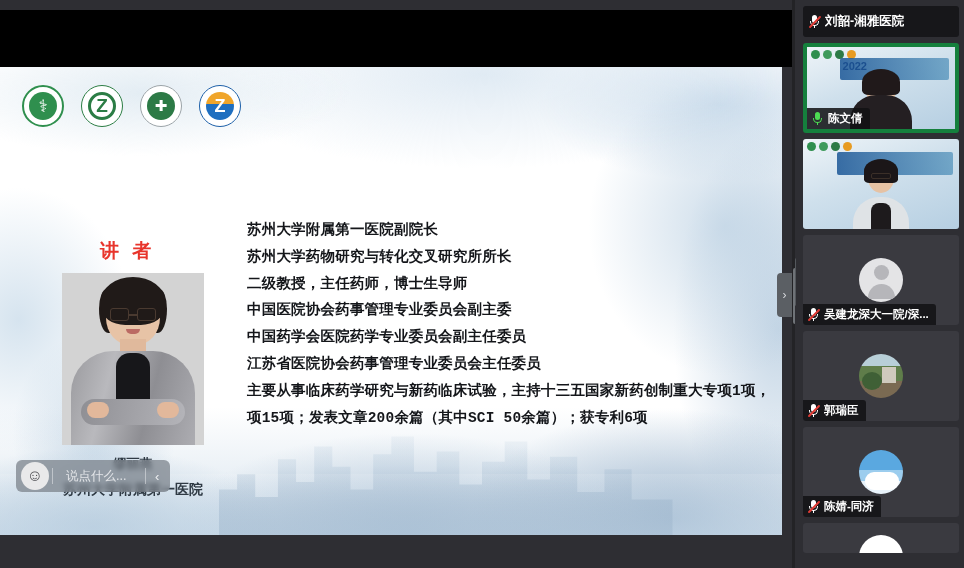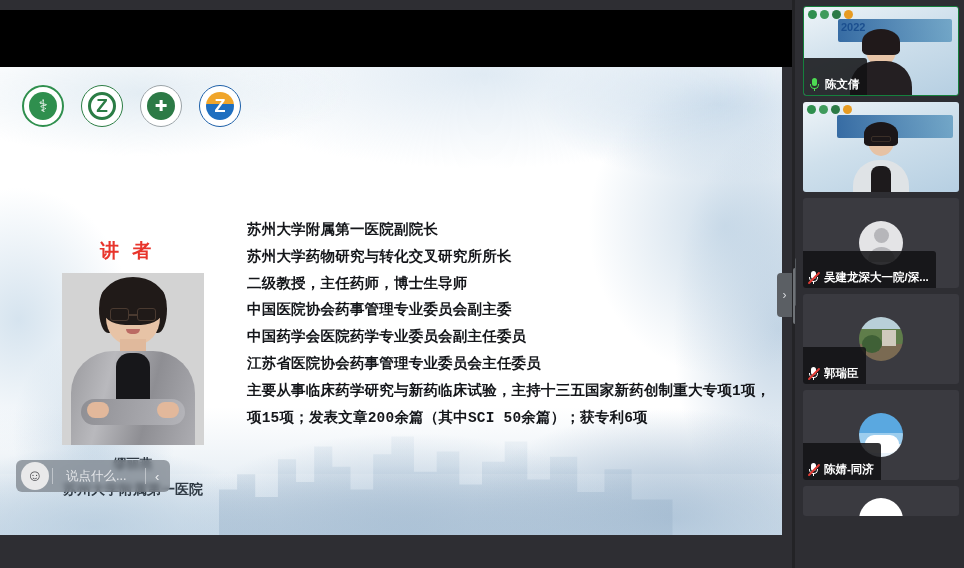--- a/index.html
+++ b/index.html
@@ -160,21 +160,21 @@
   
   .filmstrip{
     position:absolute; left:798px; top:0; width:166px; height:568px;
     background:#2e2e33; padding:6px 5px 0 5px; overflow:hidden;
   }
   .tile{
     position:relative; width:156px; margin-bottom:6px; border-radius:3px;
     background:#3a3a40; overflow:hidden;
   }
   .tile.h90{ height:90px; } .tile.h30{ height:30px; }
-  .tile.active{ border:1px solid #15803d; }
+  .tile.active{ border:4px solid #15803d; }
   .tile.firstrow{ background:#17171a; height:31px; display:flex; align-items:center; }
 
   .tile-bg-slide{ position:absolute; inset:0; background:linear-gradient(160deg,#eef4f8 0%,#cfe0ec 45%,#b6cfe2 100%); }
   .mini-logos{ position:absolute; left:4px; top:3px; display:flex; gap:3px; }
   .mini-logos i{ width:9px; height:9px; border-radius:50%; display:block; }
   .mini-logos i:nth-child(1){ background:#2f8f4e; }
   .mini-logos i:nth-child(2){ background:#3f9b5c; }
   .mini-logos i:nth-child(3){ background:#2c7a46; }
   .mini-logos i:nth-child(4){ background:#e79b22; }
   .mini-banner{ position:absolute; left:22%; top:14%; width:74%; height:26%;
@@ -201,21 +201,21 @@
   .ph-garden .bld{ position:absolute; left:52%; top:30%; width:14px; height:16px; background:#cfcabd; }
   .ph-garden .bush{ position:absolute; left:6%; top:40%; width:20px; height:18px; border-radius:50%; background:#3f6036; }
   .ph-sky{ width:100%; height:100%;
     background:linear-gradient(to bottom,#5aa8e0 0% 46%, #9ccdee 46% 70%, #e8f2fa 70% 100%); }
   .ph-sky .cloud{ position:absolute; left:14%; bottom:8%; width:34px; height:18px; border-radius:18px; background:#ffffff; }
   .ph-white{ width:100%; height:100%; background:#ffffff; }
 
   .namebar{
     position:absolute; left:0; bottom:0; max-width:100%;
     display:flex; align-items:center; gap:5px;
-    background:rgba(17,17,20,.86); padding:19px 7px 3px 5px;
+    background:rgba(17,17,20,.86); padding:3px 7px 3px 5px;
     border-radius:0 3px 0 0;
   }
   .namebar .nm{
     color:#fff; font-size:11.5px; font-weight:bold; white-space:nowrap;
     overflow:hidden; text-overflow:ellipsis; max-width:124px;
   }
   .mic{ position:relative; width:11px; height:14px; flex:none; }
   .mic .cap{ position:absolute; left:3px; top:0; width:5px; height:8px; border-radius:3px; background:#fff; }
   .mic .arc{ position:absolute; left:1px; top:6px; width:9px; height:5px;
              border:1.4px solid #fff; border-top:none; border-radius:0 0 6px 6px; }
@@ -319,20 +319,31 @@
       <span>›</span>
     </div>
 
     <div class="stage-scroll">
       <div class="thumb"></div>
     </div>
   </div>
 
   <div class="filmstrip">
 
+    <div class="tile firstrow">
+      <div class="namebar">
+        <span class="mic">
+          <span class="cap"></span>
+            <span class="arc"></span>
+            <span class="stem"></span>
+            <span class="slash"></span>
+        </span>
+        <span class="nm">刘韶-湘雅医院</span>
+      </div>
+    </div>
 
     <div class="tile h90 active">
       <div class="tile-bg-slide"></div>
       <div class="mini-logos">
           <i></i>
           <i></i>
           <i></i>
           <i></i>
         </div>
       <div class="mini-banner"></div>

